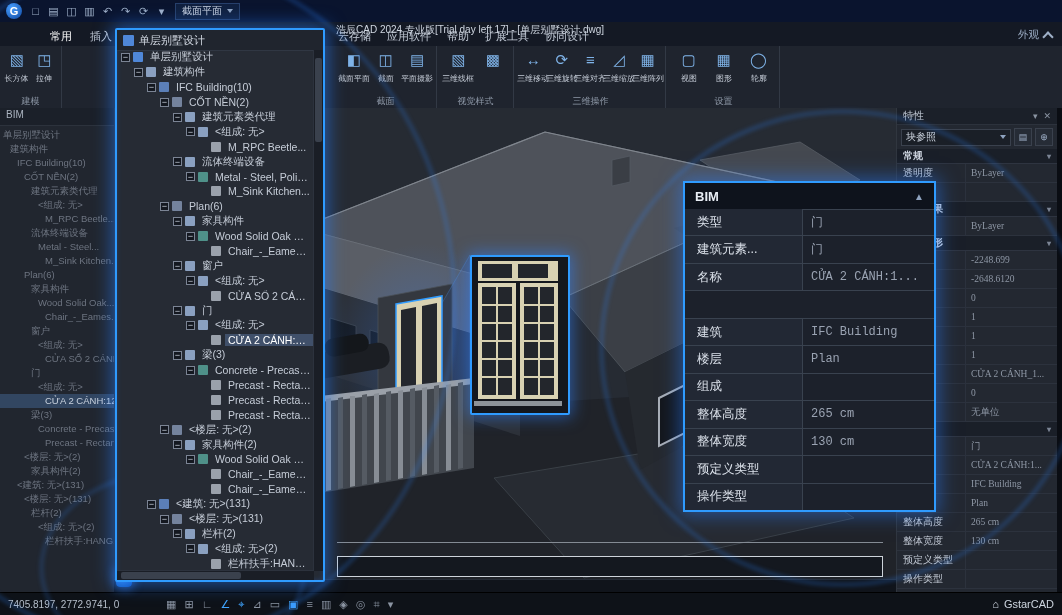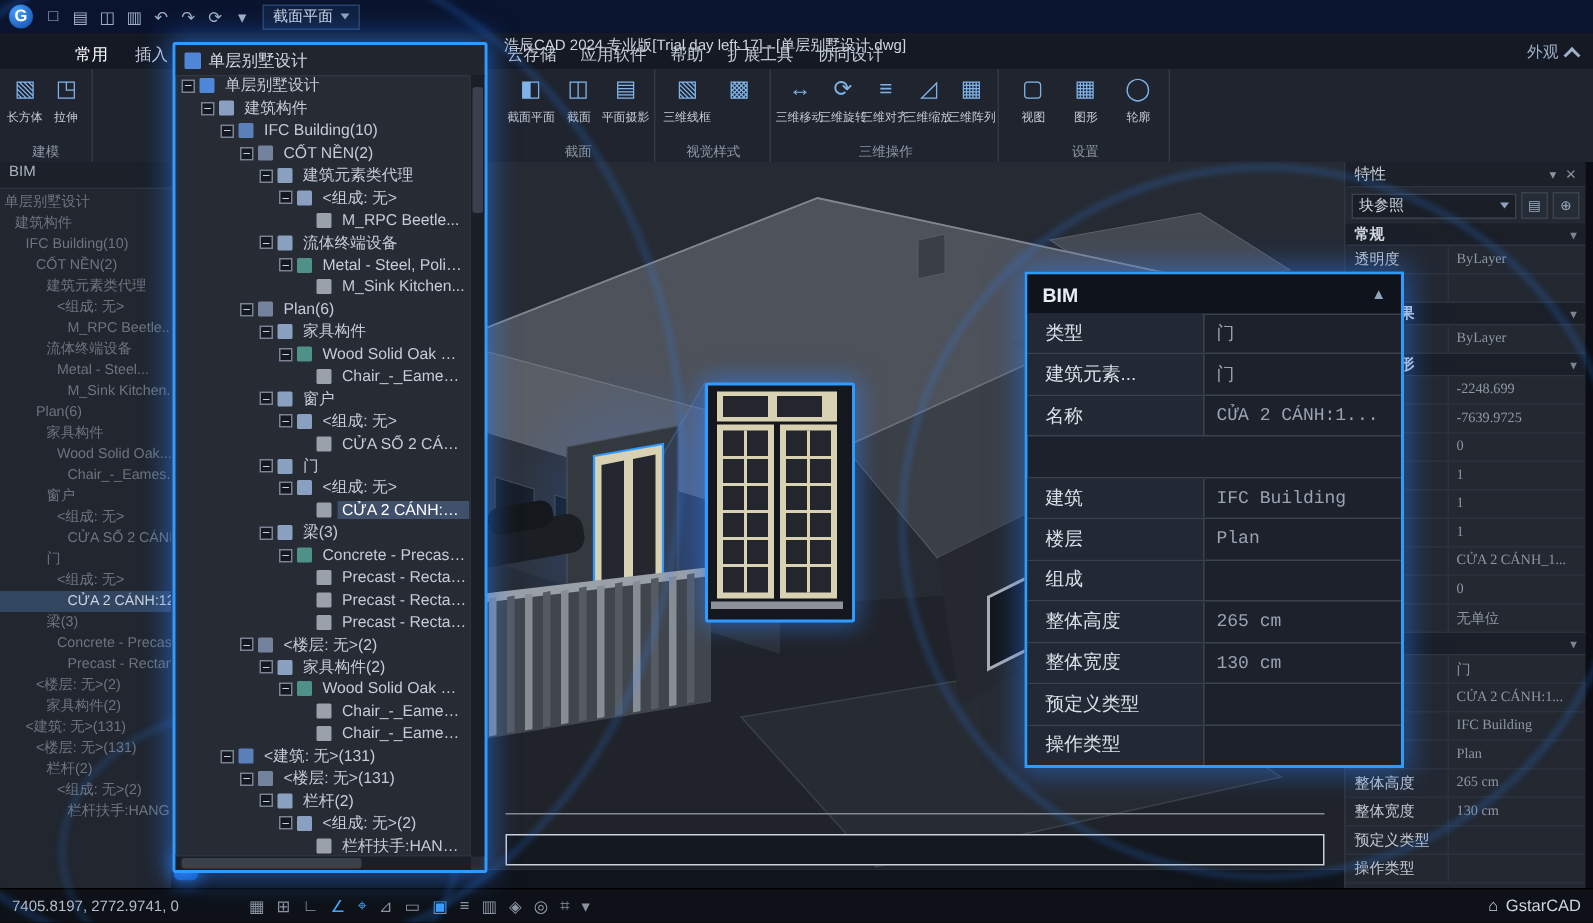--- a/index.html
+++ b/index.html
@@ -450,21 +450,21 @@
         <div class="psec">
           <span>几何图形</span>
           <span class="sc">▾</span>
         </div>
         <div class="prowS">
           <div class="pl">位置 X</div>
           <div class="pv">-2248.699</div>
         </div>
         <div class="prowS">
           <div class="pl">位置 Y</div>
-          <div class="pv">-7639.9725</div>
+          <div class="pv">-2648.6120</div>
         </div>
         <div class="prowS">
           <div class="pl">位置 Z</div>
           <div class="pv">0</div>
         </div>
         <div class="prowS">
           <div class="pl">缩放 X</div>
           <div class="pv">1</div>
         </div>
         <div class="prowS">

